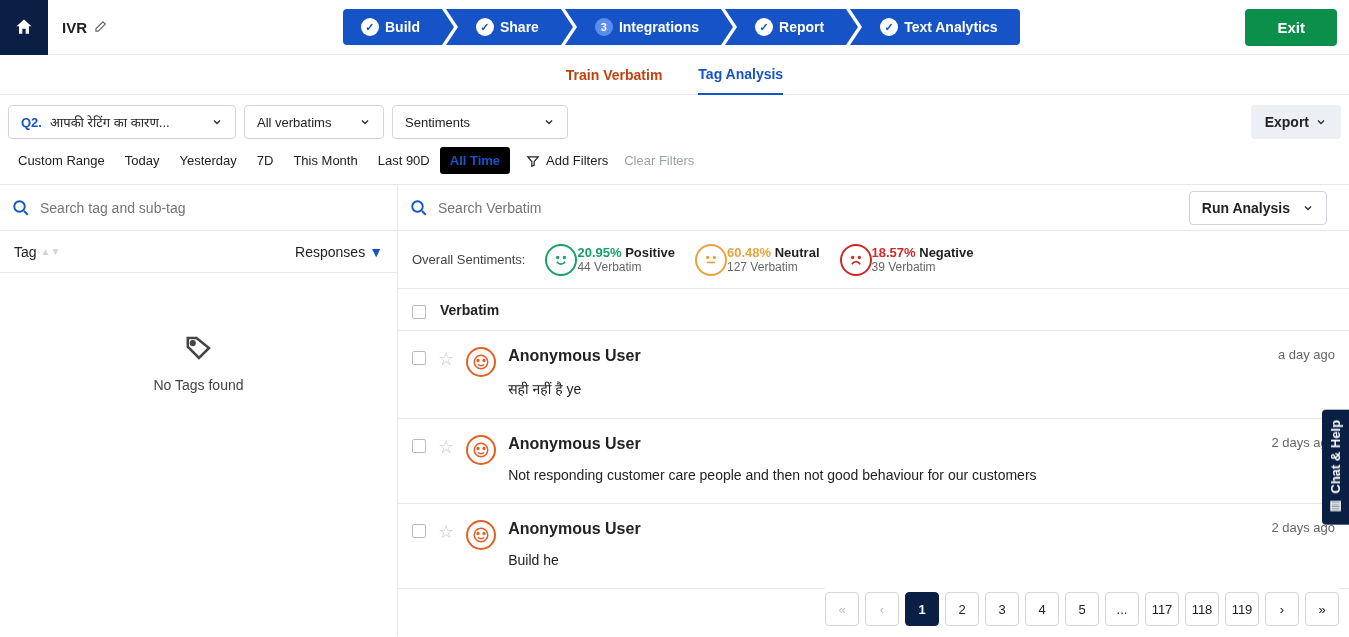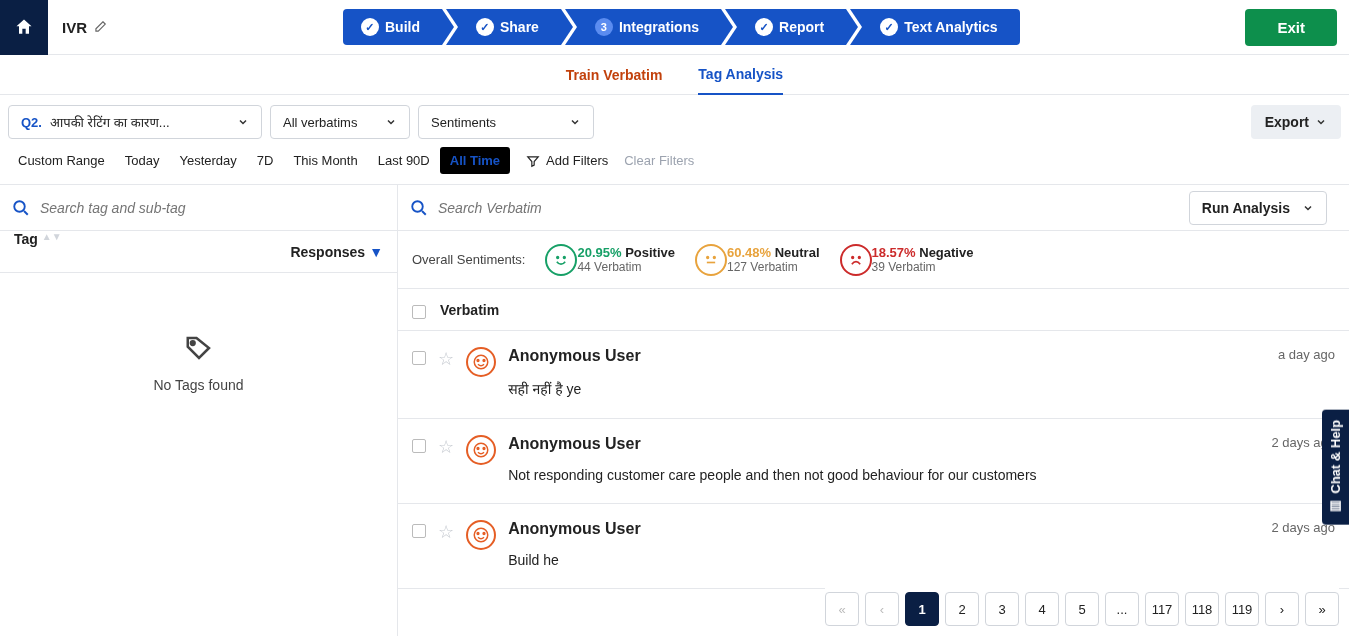--- a/index.html
+++ b/index.html
@@ -42,24 +42,24 @@
 .add-filters { display: flex; align-items: center; gap: 6px; font-size: 13px; color: #222; margin-left: 14px; cursor: pointer; }
 .clear-filters { font-size: 13px; color: #9ca3af; margin-left: 14px; }
 
 
 .main { display: flex; border-top: 1px solid #e5e7eb; height: calc(637px - 55px - 40px - 50px - 40px); }
 .left-pane { width: 398px; border-right: 1px solid #e5e7eb; display: flex; flex-direction: column; }
 .right-pane { flex: 1; display: flex; flex-direction: column; position: relative; }
 
 .search-row { height: 46px; border-bottom: 1px solid #e5e7eb; display: flex; align-items: center; padding: 0 12px; gap: 10px; }
 .search-row .icon-search { color: #1653c6; }
-.search-row input { border: none; outline: none; font-size: 14px; flex: 1; font-style: italic; }
+.search-row input { border: none; outline: none; font-size: 14px; flex: 1; }
 .run-analysis { border: 1px solid #d1d5db; border-radius: 4px; height: 34px; padding: 0 12px; display: flex; align-items: center; gap: 12px; font-size: 14px; font-weight: 600; cursor: pointer; margin-right: 10px; }
 
-.tag-header { height: 42px; border-bottom: 1px solid #e5e7eb; display: flex; padding: 0 14px; font-size: 14px; font-weight: 700; color: #222; }
+.tag-header { height: 42px; border-bottom: 1px solid #e5e7eb; display: flex; align-items: center; padding: 0 14px; font-size: 14px; font-weight: 400; color: #222; }
 .tag-header .sort { color: #d1d5db; font-size: 10px; margin-left: 4px; }
 .tag-header .resp { margin-left: auto; display: flex; align-items: center; gap: 4px; }
 .tag-header .resp .caret { color: #1653c6; }
 
 .no-tags { flex: 1; display: flex; flex-direction: column; align-items: center; justify-content: flex-start; padding-top: 60px; color: #444; font-size: 14px; gap: 14px; }
 
 
 .overall-row { height: 58px; border-bottom: 1px solid #e5e7eb; display: flex; align-items: center; padding: 0 14px; font-size: 13px; color: #444; gap: 10px; }
 .sent-group { display: flex; align-items: center; gap: 0; margin-left: 10px; }
 .face { width: 32px; height: 32px; border-radius: 50%; border: 2px solid; display: flex; align-items: center; justify-content: center; font-size: 16px; }
@@ -134,21 +134,21 @@
   </div>
   <button class="exit-btn">Exit</button>
 </div>
 
 <div class="subtabs">
   <div class="subtab">Train Verbatim</div>
   <div class="subtab active">Tag Analysis</div>
 </div>
 
 <div class="filters-row">
-  <div class="dropdown-box" style="width:254px">
+  <div class="dropdown-box" style="width:228px">
     <span class="q-prefix">Q2.</span>
     <span style="overflow:hidden;text-overflow:ellipsis;white-space:nowrap;">आपकी रेटिंग का कारण...</span>
     <span class="arrow">
       <svg width="12" height="12" viewBox="0 0 24 24" fill="none" stroke="#333" stroke-width="3">
           <path d="M6 9l6 6 6-6"></path>
         </svg>
     </span>
   </div>
   <div class="dropdown-box" style="width:140px">
     <span>All verbatims</span>

